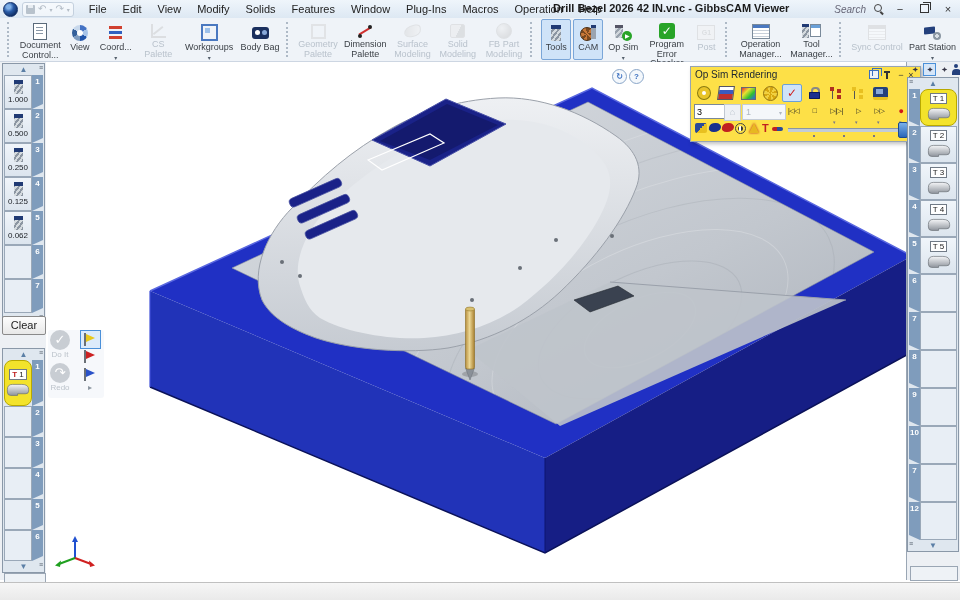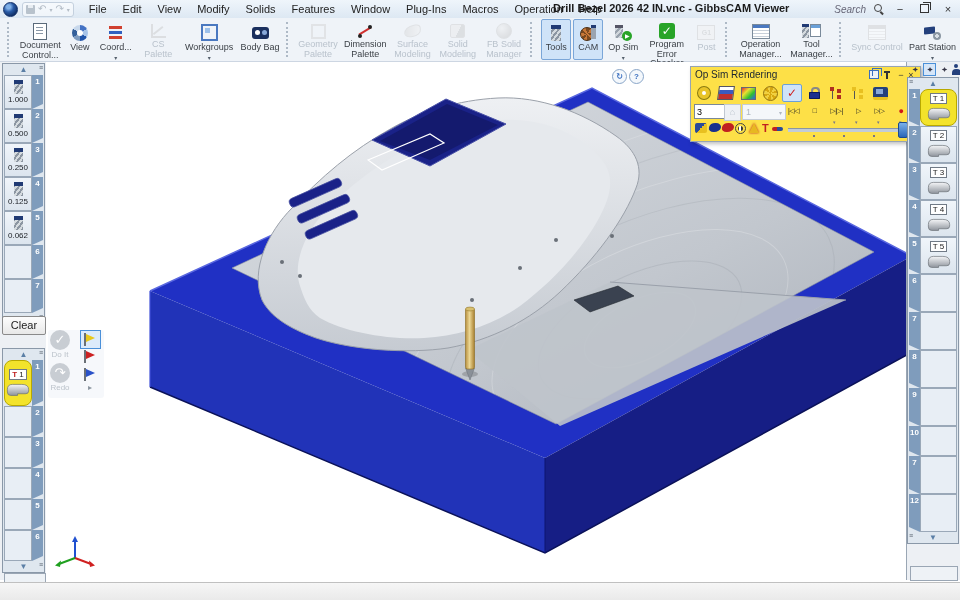--- a/index.html
+++ b/index.html
@@ -302,21 +302,21 @@
     <div class="rb-btn dis" style="width:44px">
       <div class="ico">
           <span class="icon-solid"></span>
         </div>
       <div class="rbl">Solid Modeling</div>
     </div>
     <div class="rb-btn dis" style="width:46px">
       <div class="ico">
           <span class="icon-fbs"></span>
         </div>
-      <div class="rbl">FB Solid Manager</div>
+      <div class="rbl">FB Part Modeling</div>
     </div>
 
     <div class="rb-sep"></div>
     <div class="rb-btn sel" style="width:30px">
       <div class="ico">
           <span class="icon-drill"></span>
         </div>
       <div class="rbl">Tools</div>
     </div>
     <div class="rb-btn sel" style="width:30px">
@@ -736,21 +736,21 @@
         <div class="tile empty"></div>
     </div>
     <div class="trow" style="height:38px">
       <div class="tab left">8</div>
         <div class="tile empty"></div>
     </div>
     <div class="trow" style="height:38px">
       <div class="tab left">9</div>
         <div class="tile empty"></div>
     </div>
-    <div class="trow" style="height:30px">
+    <div class="trow" style="height:38px">
       <div class="tab left">10</div>
         <div class="tile empty"></div>
     </div>
     <div class="trow" style="height:38px">
       <div class="tab left">7</div>
         <div class="tile empty"></div>
     </div>
     <div class="trow" style="height:38px">
       <div class="tab left">12</div>
         <div class="tile empty"></div>

